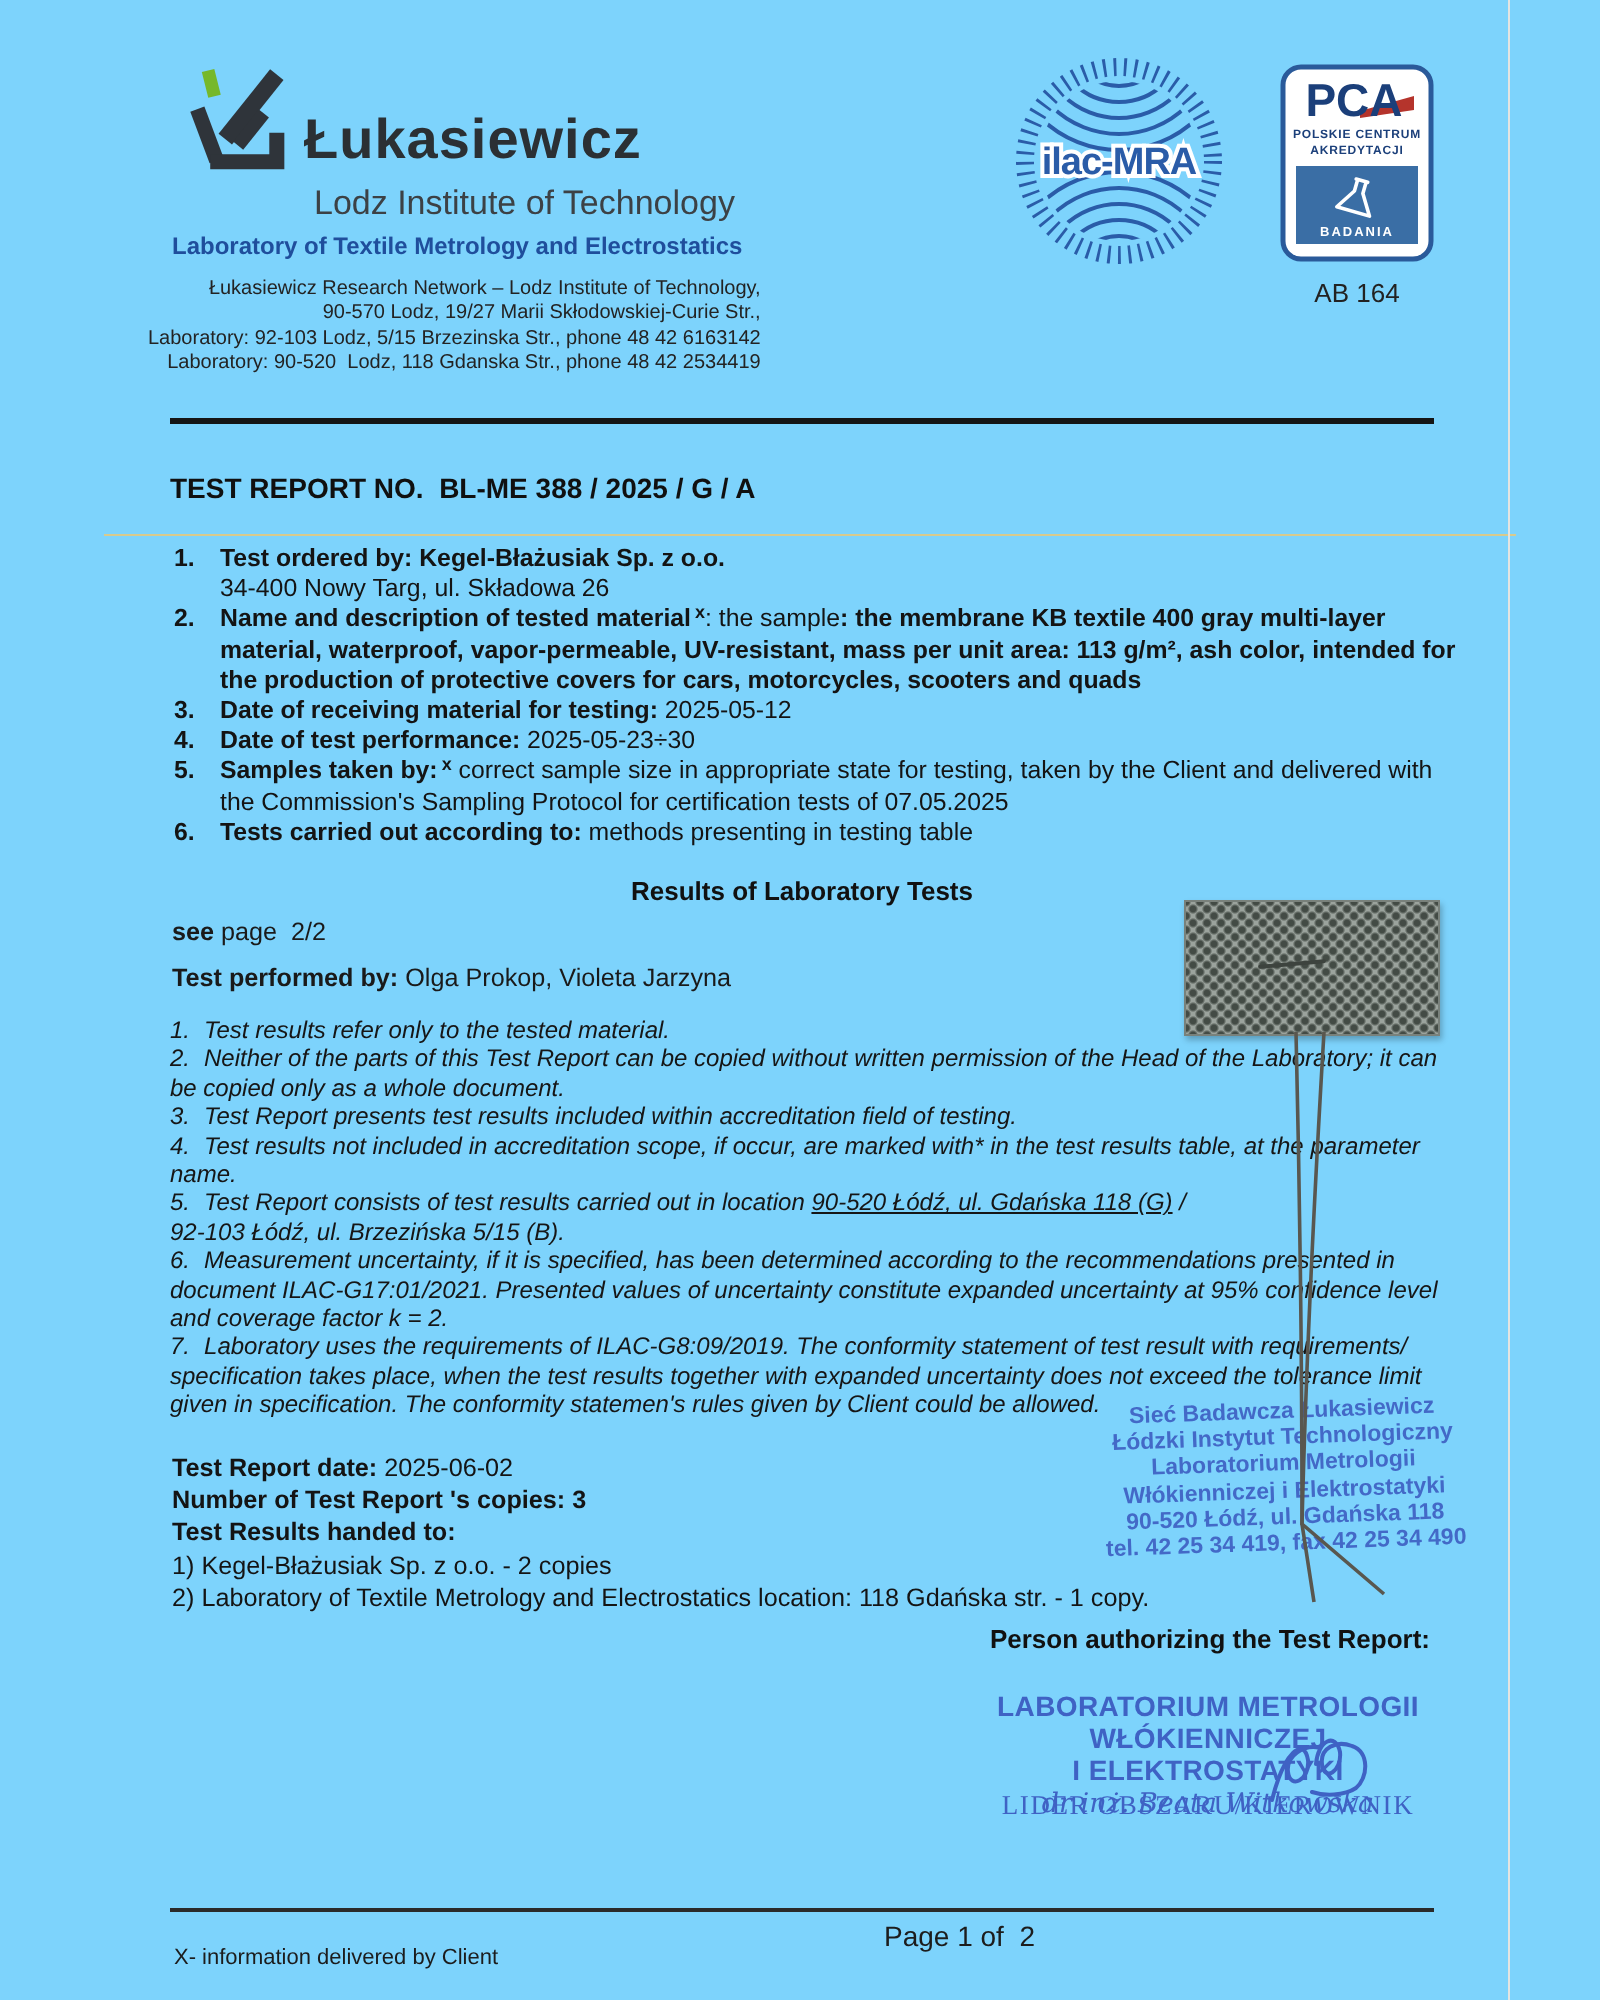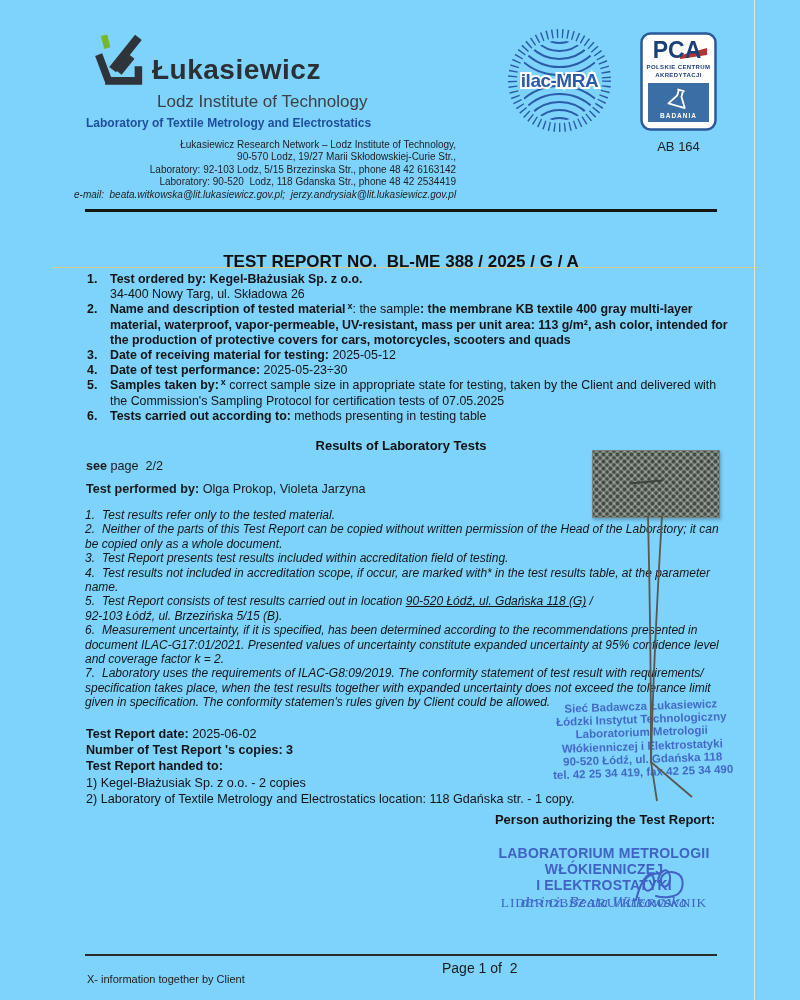--- a/index.html
+++ b/index.html
@@ -11,21 +11,21 @@
   .brand{position:absolute;left:152px;top:54px;font-size:28px;font-weight:bold;color:#2b3034;letter-spacing:.5px;}
   .brand-sub{position:absolute;left:157px;top:92px;font-size:17px;color:#3c4145;}
   .ilac{position:absolute;left:506px;top:27px;width:107px;height:107px;}
   .pca{position:absolute;left:640px;top:32px;width:77px;height:106px;}
   .ab{position:absolute;left:640px;top:139px;width:77px;text-align:center;font-size:13px;color:#222;}
   .lab-title{position:absolute;left:86px;top:116px;font-size:12px;font-weight:bold;color:#1f4e9c;}
   .addr{position:absolute;left:74px;top:139px;font-size:10px;line-height:12.4px;color:#232323;text-align:right;}
   .addr .em{font-style:italic;}
   .rule-black{position:absolute;left:85px;top:209px;width:632px;height:3px;background:#151515;}
 
-  .title{position:absolute;left:85px;top:236px;width:632px;text-align:center;font-size:17px;font-weight:bold;color:#101010;margin-top:16px;}
+  .title{position:absolute;left:85px;top:236px;width:632px;font-size:14px;font-weight:bold;color:#101010;}
   .rule-yellow{position:absolute;left:52px;top:267px;width:706px;height:1px;background:#d8ca8d;}
 
   
   .list{position:absolute;left:85px;top:272px;width:645px;font-size:12.4px;line-height:15px;color:#141414;}
   .li{position:relative;padding-left:25px;}
   .num{position:absolute;left:2px;font-weight:bold;}
   .b{font-weight:bold;}
   .sup{font-size:9px;font-weight:bold;position:relative;top:-4px;margin-left:2px;}
 
   .results-head{position:absolute;left:85px;top:438px;width:632px;text-align:center;font-weight:bold;font-size:13px;color:#111;}
@@ -124,21 +124,20 @@
     <text x="38.5" y="86" text-anchor="middle" font-family="Liberation Sans, sans-serif" font-size="6.5" font-weight="bold" letter-spacing="1" fill="#ffffff">BADANIA</text>
   </svg>
   <div class="ab">AB 164</div>
 
   <div class="lab-title">Laboratory of Textile Metrology and Electrostatics</div>
   <div class="addr">
     <div>Łukasiewicz Research Network – Lodz Institute of Technology,</div>
     <div>90-570 Lodz, 19/27 Marii Skłodowskiej-Curie Str.,</div>
     <div>Laboratory: 92-103 Lodz, 5/15 Brzezinska Str., phone 48 42 6163142</div>
     <div>Laboratory: 90-520&nbsp; Lodz, 118 Gdanska Str., phone 48 42 2534419</div>
-    <div class="em">e-mail:&nbsp; beata.witkowska@lit.lukasiewicz.gov.pl;&nbsp; jerzy.andrysiak@lit.lukasiewicz.gov.pl</div>
   </div>
   <div class="rule-black"></div>
 
   <div class="title">TEST REPORT NO.&nbsp; BL-ME 388 / 2025 / G / A</div>
   <div class="rule-yellow"></div>
 
   <div class="list">
     <div class="li">
       <span class="num">1.</span><span class="b">Test ordered by: Kegel-Błażusiak Sp. z o.o.</span>
       <div>34-400 Nowy Targ, ul. Składowa 26</div>
@@ -184,21 +183,21 @@
     <div>Łódzki Instytut Technologiczny</div>
     <div>Laboratorium Metrologii</div>
     <div>Włókienniczej i Elektrostatyki</div>
     <div>90-520 Łódź, ul. Gdańska 118</div>
     <div>tel. 42 25 34 419, fax 42 25 34 490</div>
   </div>
 
   <div class="meta">
     <div><span class="b">Test Report date:</span><span> 2025-06-02</span></div>
     <div class="b">Number of Test Report 's copies: 3</div>
-    <div class="b">Test Report handed to:</div>
+    <div class="b">Test Results handed to:</div>
     <div>1) Kegel-Błażusiak Sp. z o.o. - 2 copies</div>
     <div>2) Laboratory of Textile Metrology and Electrostatics location: 118 Gdańska str. - 1 copy.</div>
   </div>
 
   <div class="person">Person authorizing the Test Report:</div>
 
   <div class="sig-stamp">
     <div class="sig-l1">LABORATORIUM METROLOGII WŁÓKIENNICZEJ</div>
     <div class="sig-l1">I ELEKTROSTATYKI</div>
     <div class="sig-l3">LIDER OBSZARU/KIEROWNIK</div>
@@ -208,17 +207,17 @@
   </svg>
   <div class="signer">dr inż. Beata Witkowska</div>
 
   <svg class="threads" viewBox="0 0 800 1000">
     <path d="M648 516 C650 600 651 690 651 762 L657 801" stroke="#59574f" stroke-width="1.8" fill="none"></path>
     <path d="M662 516 C657 600 653 680 651 762 L692 797" stroke="#59574f" stroke-width="1.8" fill="none"></path>
   </svg>
 
   <div class="footer-rule"></div>
   <div class="footer-form">Form 7.8.1&nbsp; Issue 2</div>
-  <div class="footer-note">X- information together by Client</div>
+  <div class="footer-note">X- information delivered by Client</div>
   <div class="footer-page">Page 1 of&nbsp; 2</div>
 
   <div class="scan-line"></div>
 </div>
 
 </body></html>

